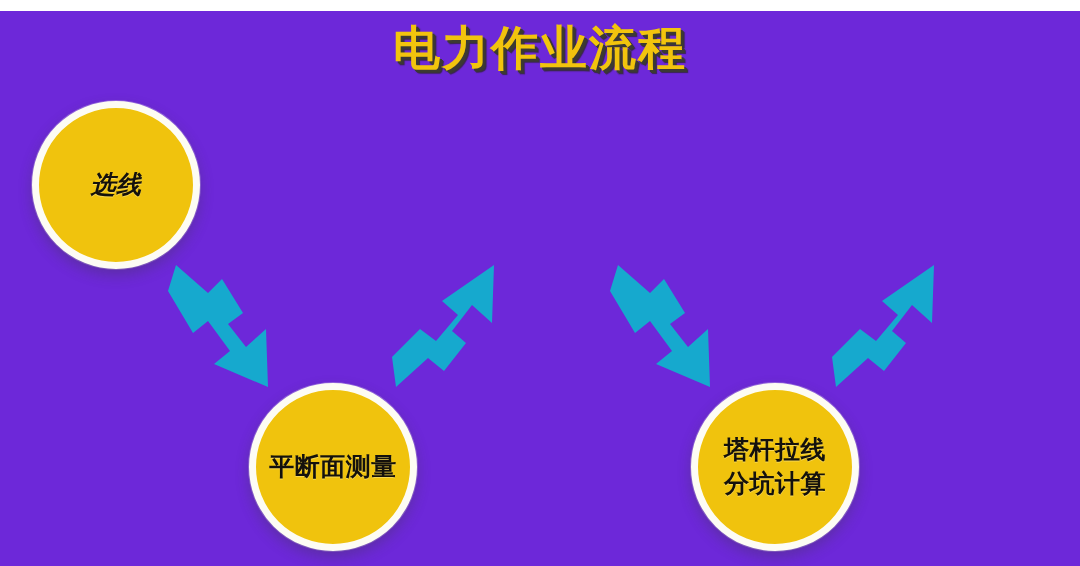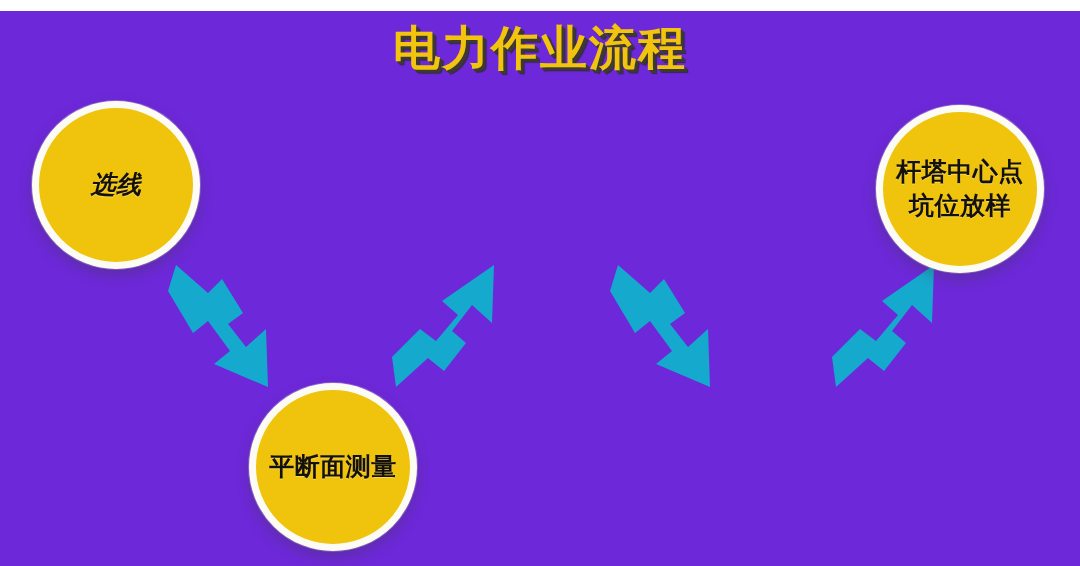--- a/index.html
+++ b/index.html
@@ -112,19 +112,19 @@
 
   <div id="node-0" class="node">
     <span class="node-label">选线</span>
   </div>
 
   <div id="node-1" class="node">
     <span class="node-label">平断面测量</span>
   </div>
 
 
+  <div id="node-3" class="node">
+    <span class="node-label">塔杆拉线
+分坑计算</span>
+  </div>
 
-  <div id="node-4" class="node">
-    <span class="node-label">杆塔中心点
-坑位放样</span>
-  </div>
 
 </div>
 
 </body></html>

